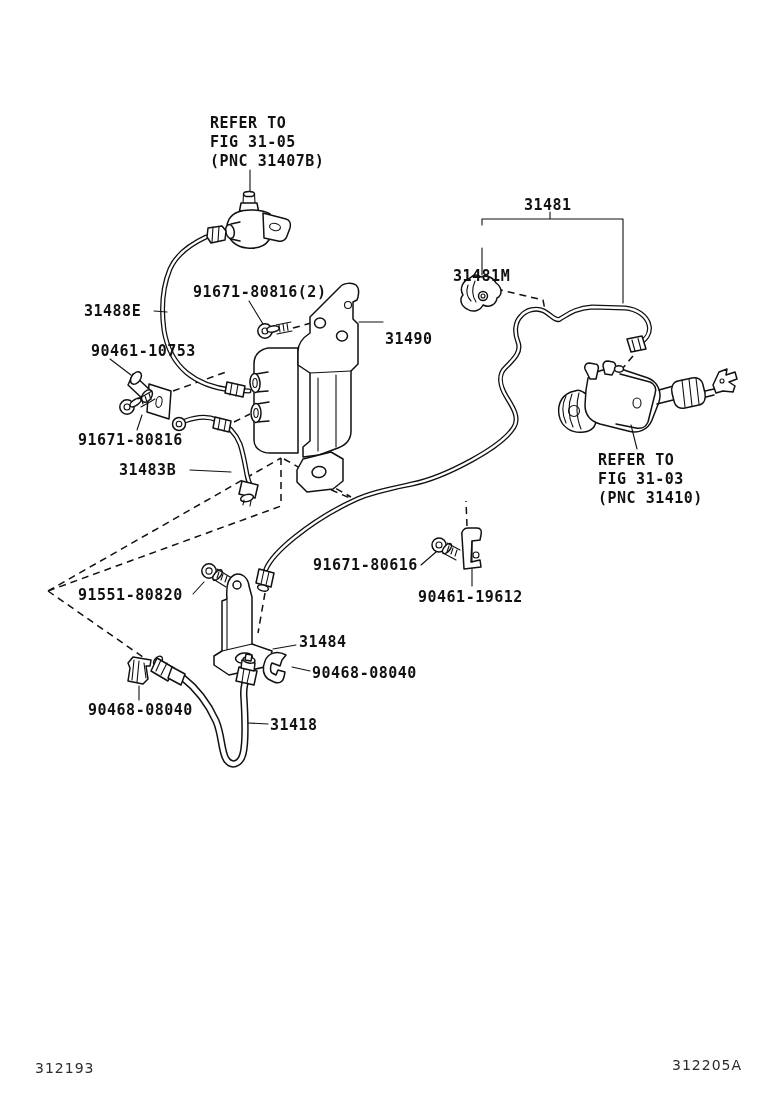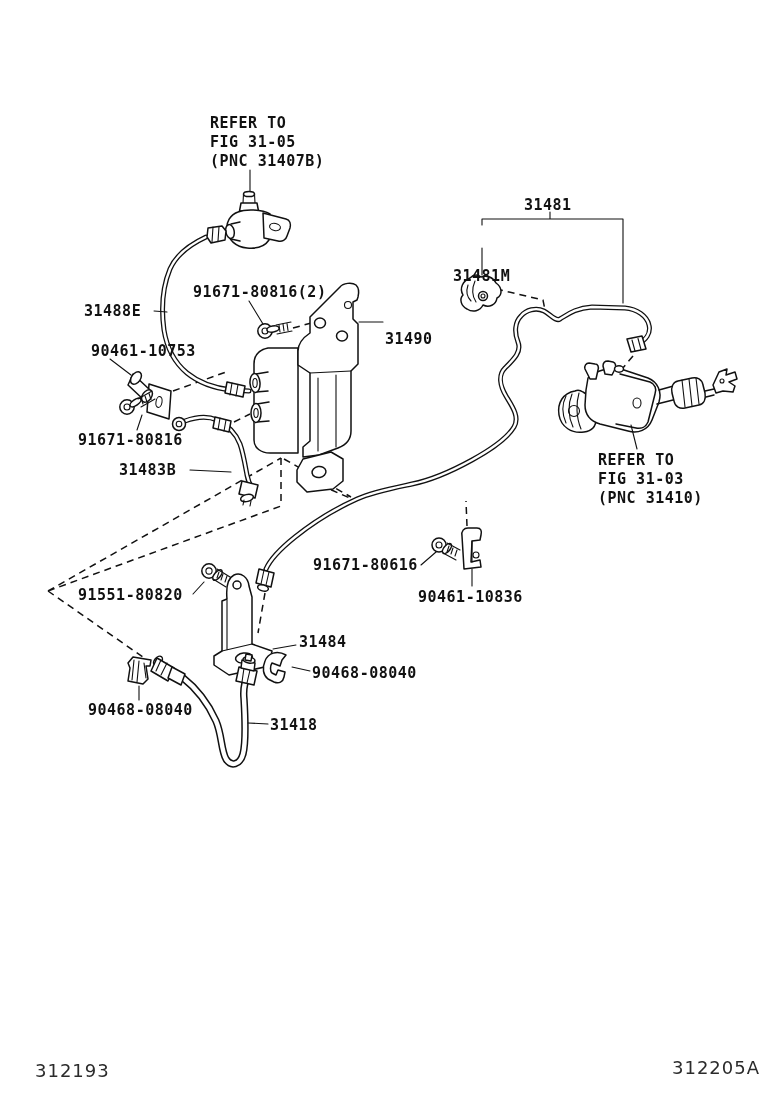--- a/index.html
+++ b/index.html
@@ -2,21 +2,21 @@
 <html style="--line: #111111; --bg: #ffffff;"><head>
 <meta charset="utf-8">
 <style>
   html,body{margin:0;padding:0;}
   .page{position:relative;width:760px;height:1112px;background:var(--bg,#ffffff);overflow:hidden;
         font-family:"DejaVu Sans Mono","Liberation Mono",monospace;}
   .art{position:absolute;left:0;top:0;}
   .lbl{position:absolute;font-weight:bold;font-size:15px;line-height:19px;letter-spacing:0.5px;
        color:var(--line,#111);white-space:pre-line;}
   .code{position:absolute;font-family:"DejaVu Sans","Liberation Sans",sans-serif;
-        font-size:18px;color:#2b2b2b;letter-spacing:1px;}
+        font-size:14px;color:#2b2b2b;letter-spacing:1px;}
   
   .ln{fill:none;stroke:var(--line,#111);stroke-width:1.5;stroke-linecap:round;stroke-linejoin:round;}
   .thin{stroke-width:1.1;}
   .wf{fill:#fff;stroke:var(--line,#111);stroke-width:1.5;stroke-linejoin:round;}
   .dash{fill:none;stroke:var(--line,#111);stroke-width:1.5;stroke-dasharray:7 5;stroke-linecap:butt;}
   .to{fill:none;stroke:var(--line,#111);stroke-width:5;stroke-linecap:round;stroke-linejoin:round;}
   .ti{fill:none;stroke:#fff;stroke-width:2.4;stroke-linecap:round;stroke-linejoin:round;}
   .ho{fill:none;stroke:var(--line,#111);stroke-width:7.4;stroke-linecap:round;stroke-linejoin:round;}
   .hi{fill:none;stroke:#fff;stroke-width:4.4;stroke-linecap:round;stroke-linejoin:round;}
 </style>
@@ -228,21 +228,21 @@
   <div class="lbl" style="left:193px;top:283px;">91671-80816(2)</div>
   <div class="lbl" style="left:84px;top:302px;">31488E</div>
   <div class="lbl" style="left:385px;top:330px;">31490</div>
   <div class="lbl" style="left:55px;top:342px;margin-left:36px;">90461-10753</div>
   <div class="lbl" style="left:78px;top:431px;">91671-80816</div>
   <div class="lbl" style="left:119px;top:461px;text-align:right;">31483B</div>
   <div class="lbl" style="left:598px;top:451px;">REFER TO
 FIG 31-03
 (PNC 31410)</div>
   <div class="lbl" style="left:313px;top:556px;">91671-80616</div>
-  <div class="lbl" style="left:418px;top:588px;">90461-10836</div>
+  <div class="lbl" style="left:418px;top:588px;">90461-19612</div>
   <div class="lbl" style="left:78px;top:586px;">91551-80820</div>
   <div class="lbl" style="left:299px;top:633px;">31484</div>
   <div class="lbl" style="left:312px;top:664px;">90468-08040</div>
   <div class="lbl" style="left:88px;top:701px;">90468-08040</div>
   <div class="lbl" style="left:270px;top:716px;">31418</div>
 
   <div class="code" style="left:35px;top:1060px;">312193</div>
   <div class="code" style="left:672px;top:1057px;">312205A</div>
 
 </div>

